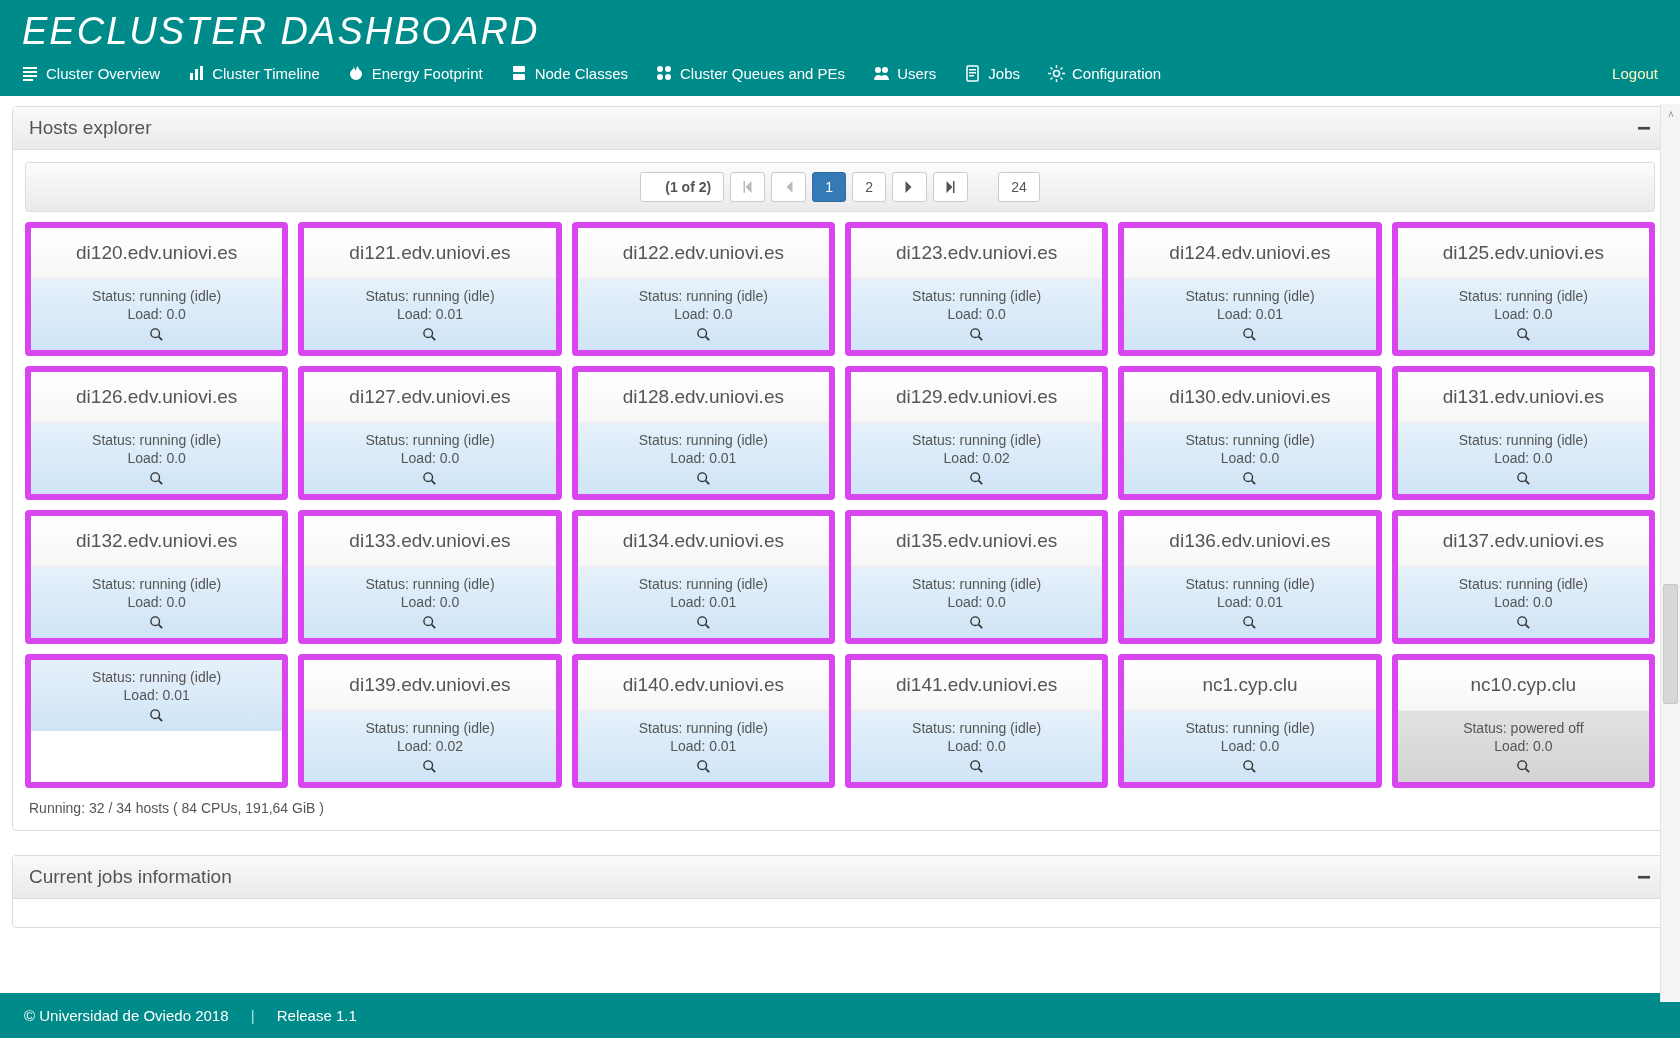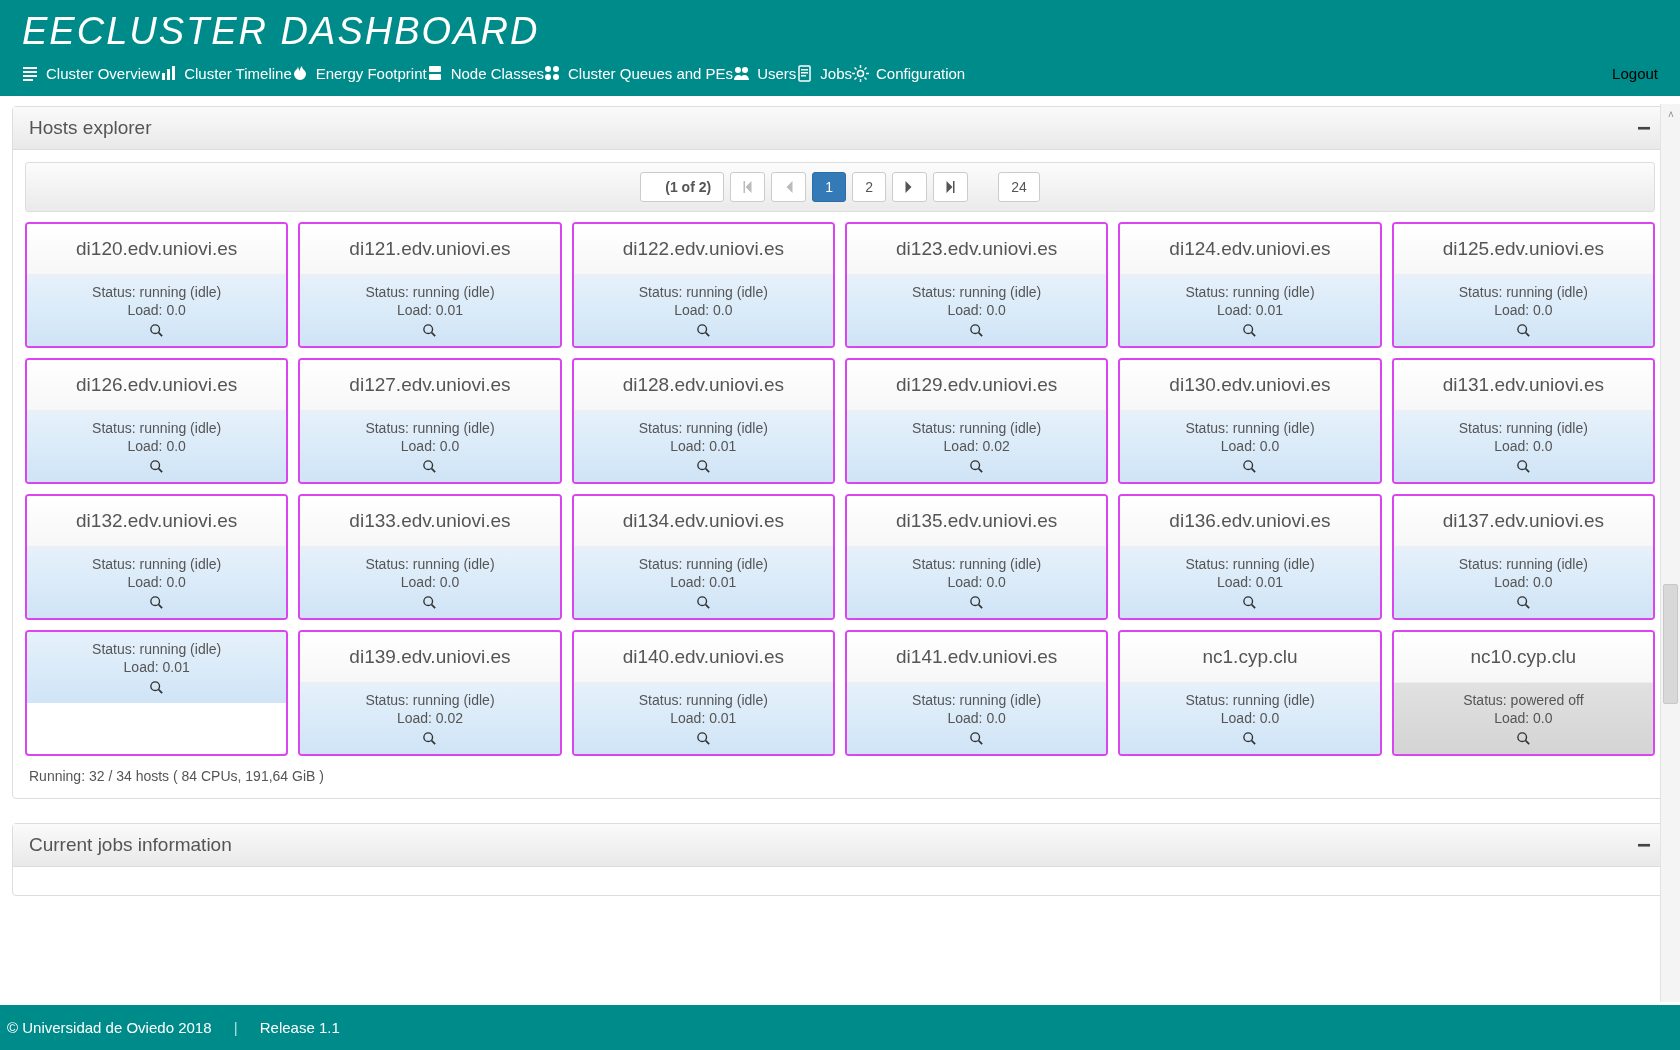--- a/index.html
+++ b/index.html
@@ -1,25 +1,25 @@
 <!DOCTYPE html>
 <html><head>
 <meta charset="utf-8">
 <style>
 * { box-sizing: border-box; margin: 0; padding: 0; }
 body { font-family: Arial, Helvetica, sans-serif; font-size: 14px; background: #fff; color: #333; width: 1680px; height: 1050px; overflow: hidden; position: relative; }
 
 
 .header { background: #008B8B; color: #fff; padding: 0; }
 .brand { font-family: Impact, "Arial Narrow Bold", sans-serif; font-size: 38px; font-weight: normal; letter-spacing: 2px; padding: 10px 22px 6px; font-style: italic; }
-.nav { display: flex; align-items: center; padding: 6px 22px 14px; }
+.nav { display: flex; align-items: center; padding: 6px 22px 14px; gap: 28px; }
 .nav-item { display: flex; align-items: center; gap: 7px; color: #fff; cursor: pointer; font-size: 15px; }
 .nav-item svg { width: 17px; height: 17px; fill: #fff; }
 .nav-spacer { flex: 1; }
-.logout { color: #000000; cursor: pointer; font-size: 15px; }
+.logout { color: #fef9c3; cursor: pointer; font-size: 15px; }
 
 
 .stage { background: #fff; padding: 10px 0 0 0; position: relative; }
 .content { margin: 0 12px; position: relative; }
 
 
 .panel { border: 1px solid #ddd; border-radius: 4px; margin-bottom: 24px; background: #fff; }
 .panel-header { background: linear-gradient(to bottom, #fafafa, #e9e9e9); border-bottom: 1px solid #ddd; padding: 10px 16px; font-size: 19px; color: #555; display: flex; align-items: center; }
 .panel-header .title { flex: 1; }
 .panel-toggle { font-weight: bold; font-size: 24px; color: #444; cursor: pointer; line-height: 12px; }
@@ -29,32 +29,32 @@
 .pager { background: linear-gradient(to bottom, #fcfcfc, #eaeaea); border: 1px solid #ddd; border-radius: 3px; text-align: center; padding: 9px 0; margin-bottom: 10px; }
 .pager-group { display: inline-flex; gap: 6px; align-items: center; }
 .pager-box { background: #fff; border: 1px solid #ccc; border-radius: 3px; min-width: 34px; height: 30px; display: inline-flex; align-items: center; justify-content: center; padding: 0 12px; font-size: 14px; color: #555; cursor: pointer; }
 .pager-box.info { cursor: default; font-weight: bold; padding-left: 24px; }
 .pager-box.active { background: #337ab7; border-color: #2e6da4; color: #fff; }
 .pager-box.disabled { color: #bbb; cursor: default; }
 .pager-box svg { width: 9px; height: 12px; fill: currentColor; }
 
 
 .host-grid { display: grid; grid-template-columns: repeat(6, 1fr); gap: 10px; }
-.host-card { border: 2px solid #d946ef; border-radius: 4px; background: #fff; overflow: hidden; }
+.host-card { border: 6px solid #d946ef; border-radius: 4px; background: #fff; overflow: hidden; }
 .host-name { text-align: center; padding: 14px 6px; font-size: 19px; color: #555; background: linear-gradient(to bottom, #fff, #f7f7f7); border-bottom: 1px solid #eee; }
 .host-body { text-align: center; padding: 9px 6px 6px; background: linear-gradient(to bottom, #e6f1fb 0%, #cfe4f6 100%); color: #555; font-size: 14px; }
 .host-body.off { background: linear-gradient(to bottom, #e1e1e1 0%, #d4d4d4 100%); }
 .host-line { margin-bottom: 2px; }
 .host-zoom { margin-top: 4px; cursor: pointer; display: inline-block; }
 .host-zoom svg { width: 13px; height: 13px; fill: #333; }
 
 .summary { padding: 12px 4px 2px; color: #555; font-size: 14px; }
 
 
-.footer { position: absolute; left: 0; right: 0; bottom: 0; background: #008B8B; color: #fff; padding: 14px 7px; font-size: 15px; }
+.footer { position: absolute; left: 0; right: 0; bottom: 12px; background: #008B8B; color: #fff; padding: 14px 24px; font-size: 15px; }
 .footer .sep { margin: 0 18px; color: #b3e1e1; }
 
 
 .scroll-track { position: absolute; top: 104px; right: 0; width: 20px; bottom: 48px; background: #f4f4f4; border-left: 1px solid #e3e3e3; }
 .scroll-btn { width: 20px; height: 20px; background: #f4f4f4; display: flex; align-items: center; justify-content: center; color: #888; font-size: 10px; }
 .scroll-thumb { position: absolute; left: 2px; right: 2px; background: #d8d8d8; border: 1px solid #c8c8c8; border-radius: 2px; }
 </style>
 </head>
 <body>
 

